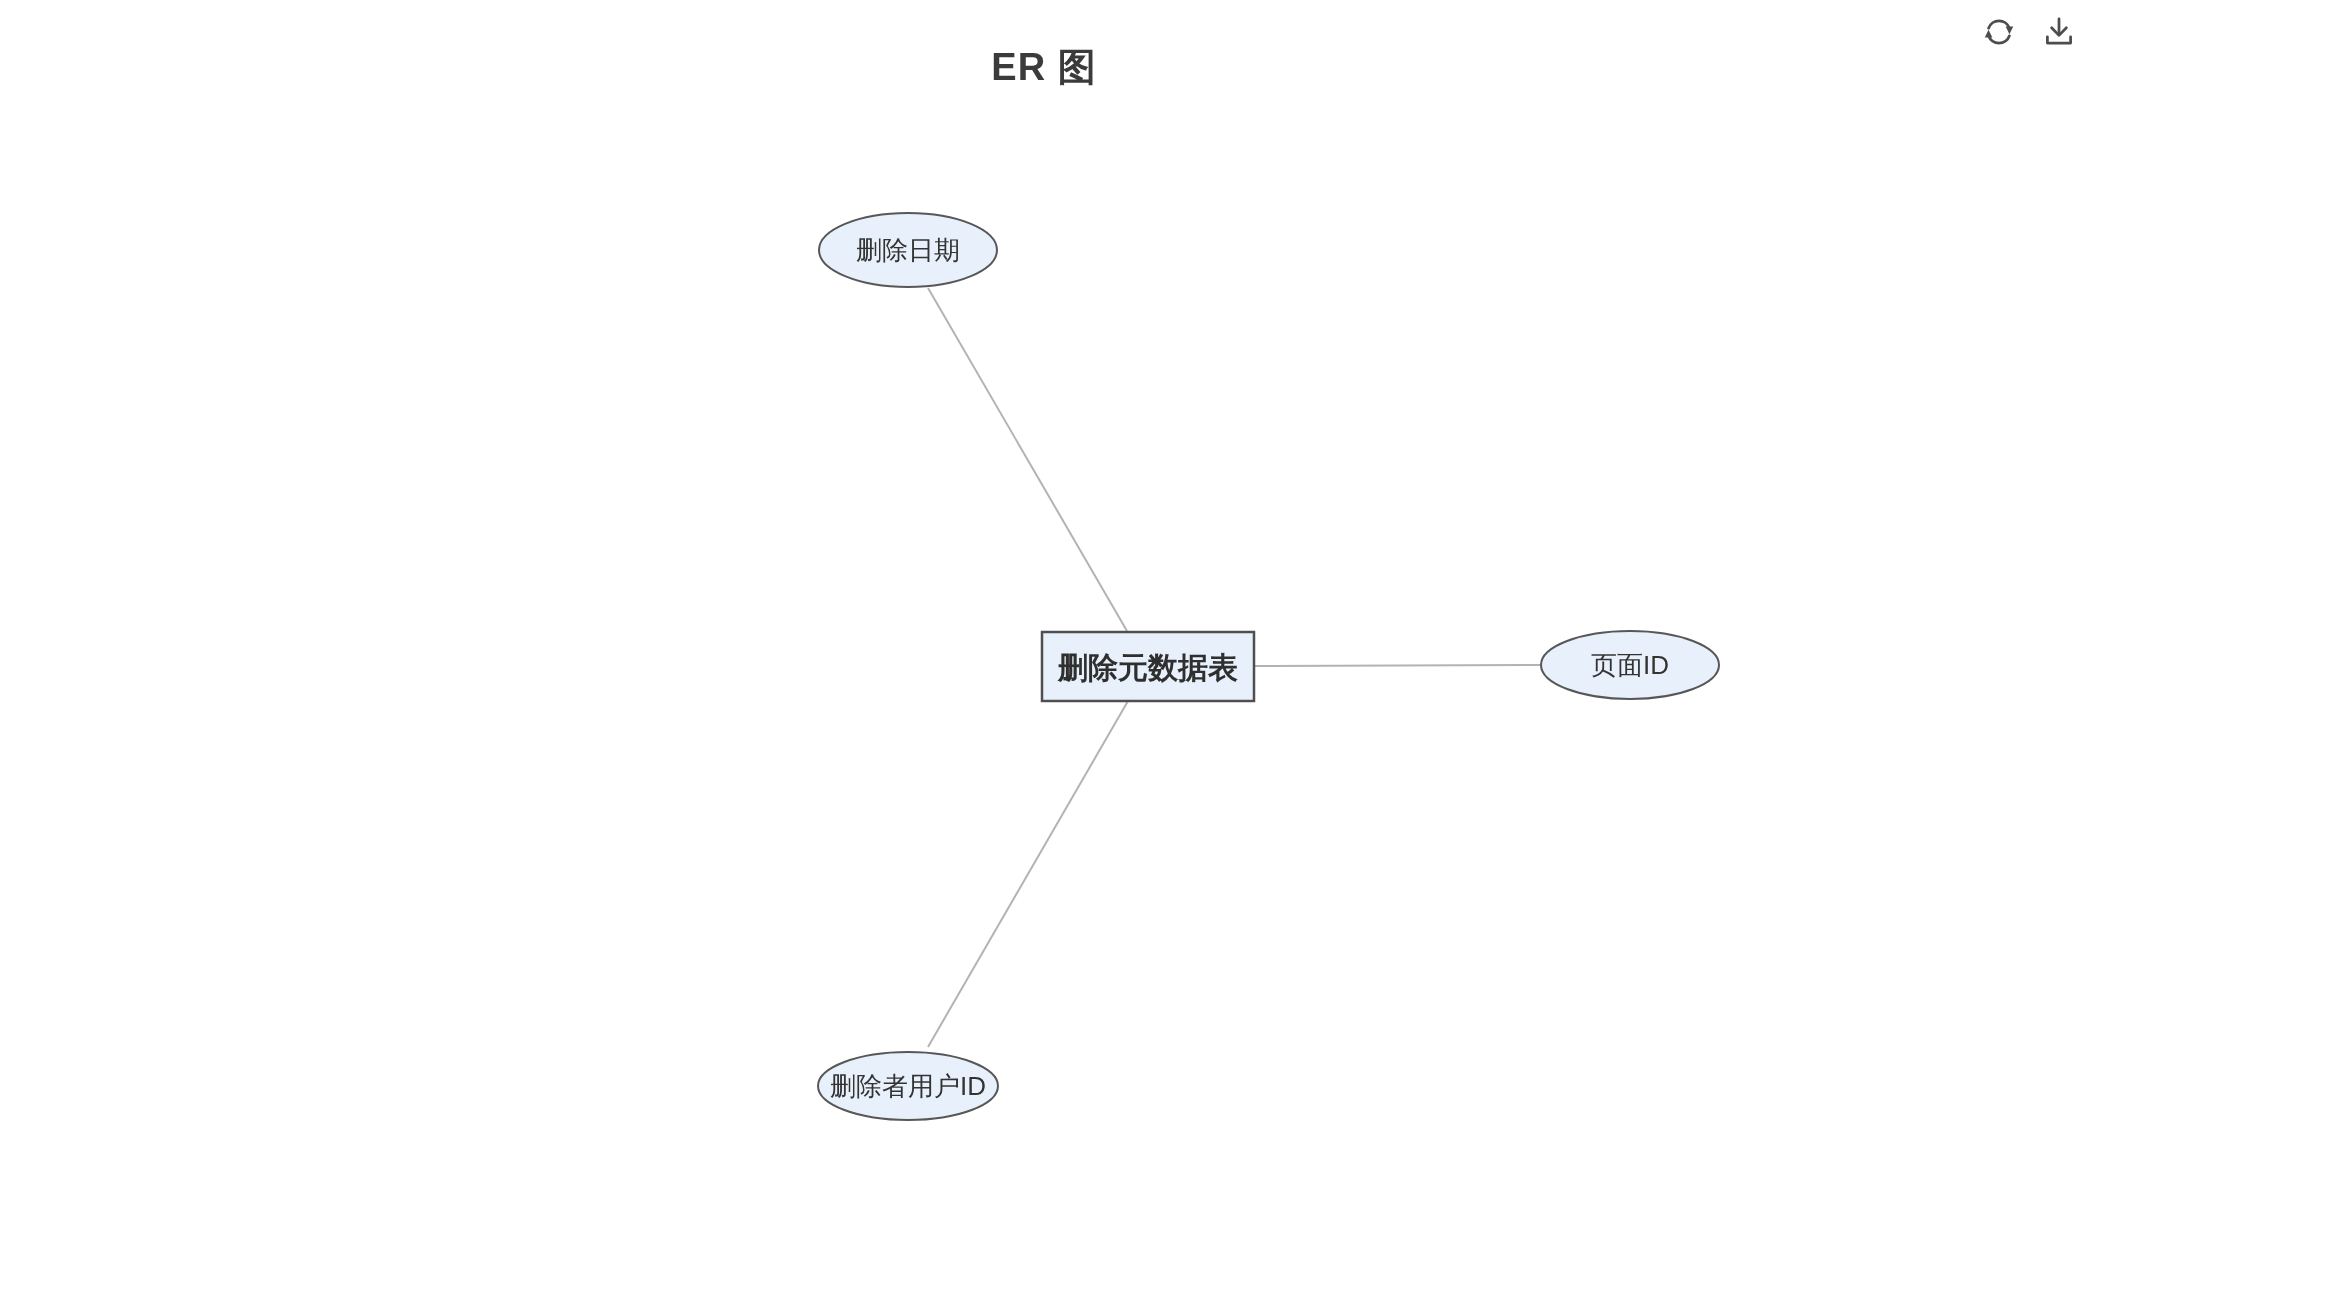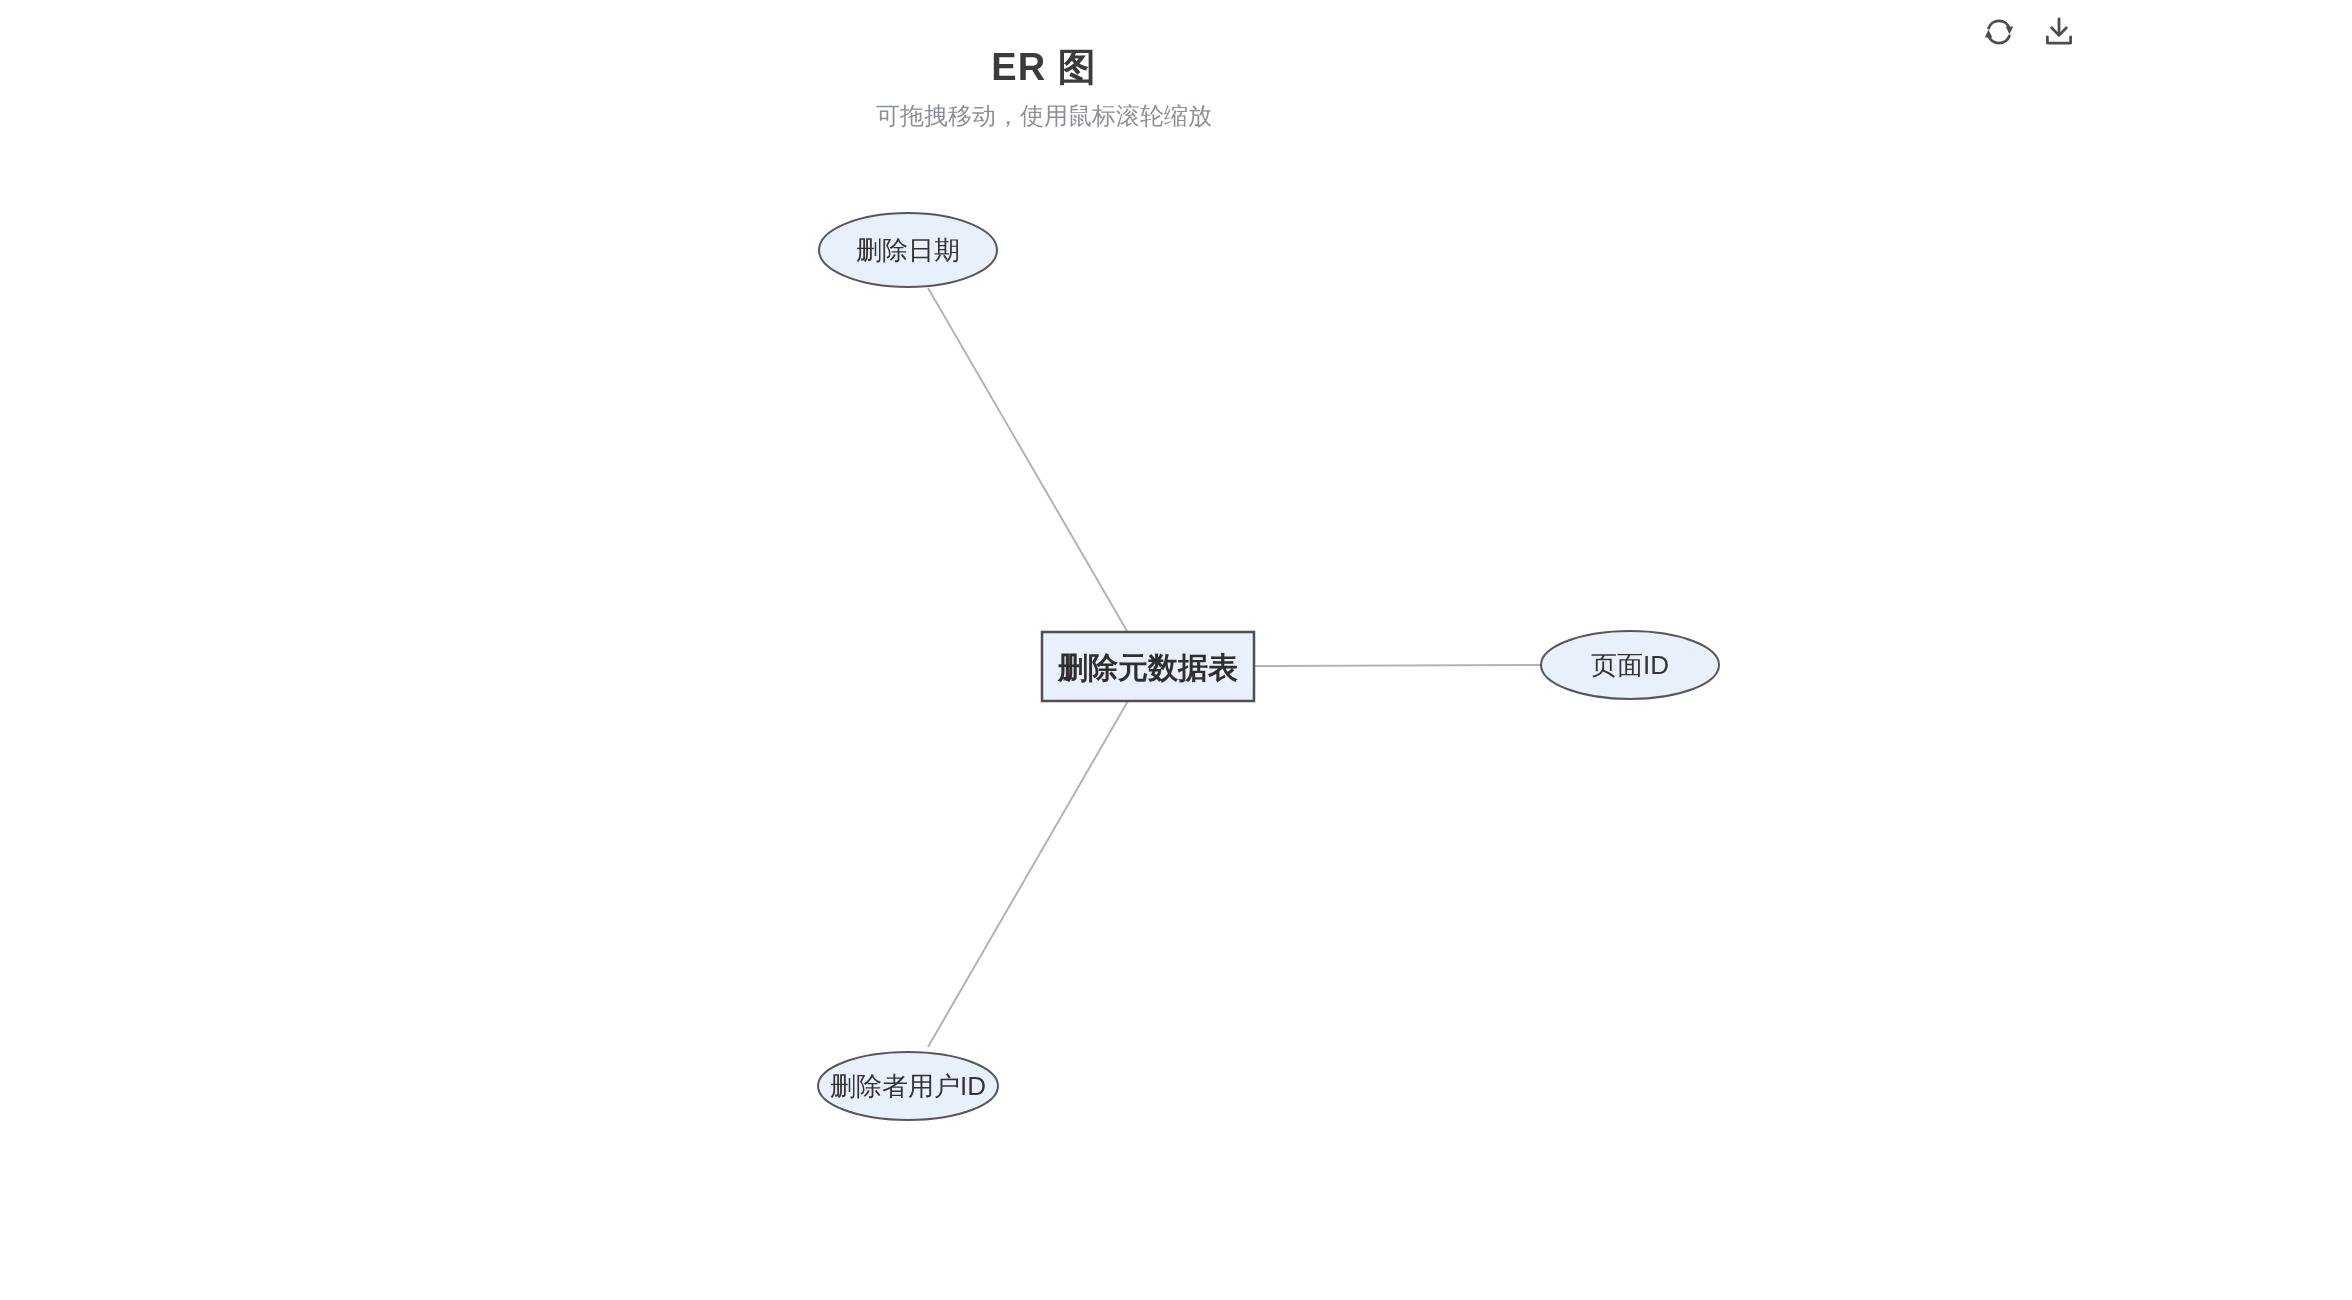--- a/index.html
+++ b/index.html
@@ -81,21 +81,20 @@
     font-family: "Liberation Sans", "DejaVu Sans", sans-serif;
   }
   .node { cursor: grab; }
 </style>
 </head>
 <body>
 
 <div class="page">
 
   <div class="page-title">ER 图</div>
-  <div class="page-subtitle">可拖拽移动，使用鼠标滚轮缩放</div>
 
   <div class="toolbar">
     <button class="icon-btn" type="button">
       <span>
         <svg viewBox="0 0 36 36" fill="none">
           <path d="M 8.1 14.4 A 10.5 10.5 0 0 1 27.9 14.4" stroke="currentColor" stroke-width="2.6" stroke-linecap="round"></path>
           <path d="M 27.9 20.2 L 24.3 12.9 L 31.5 12.9 Z" fill="currentColor"></path>
           <path d="M 27.9 21.6 A 10.5 10.5 0 0 1 8.1 21.6" stroke="currentColor" stroke-width="2.6" stroke-linecap="round"></path>
           <path d="M 8.1 15.8 L 4.5 23.1 L 11.7 23.1 Z" fill="currentColor"></path>
         </svg>

